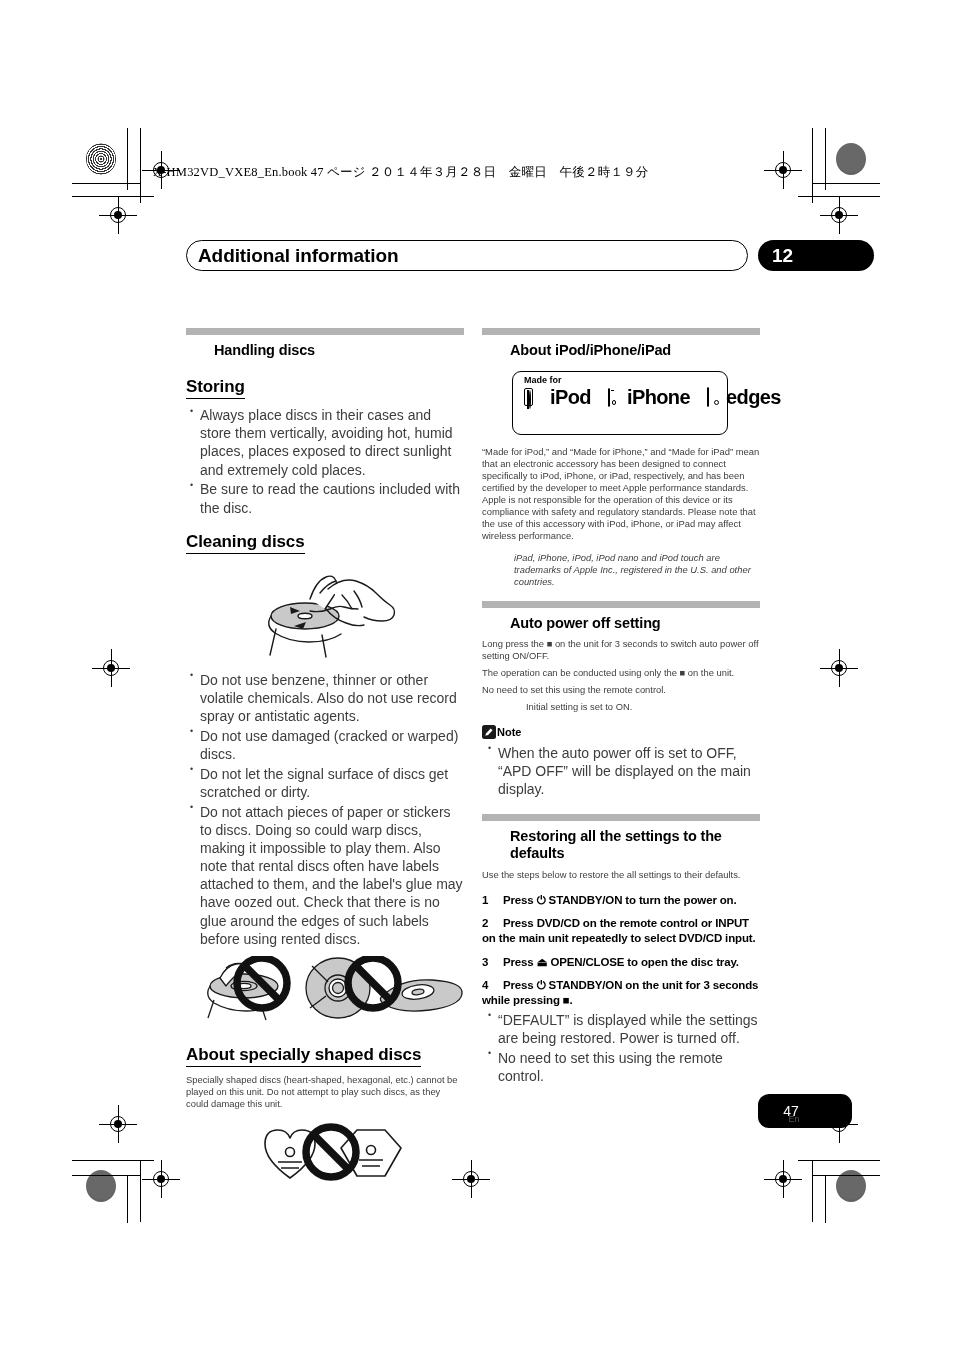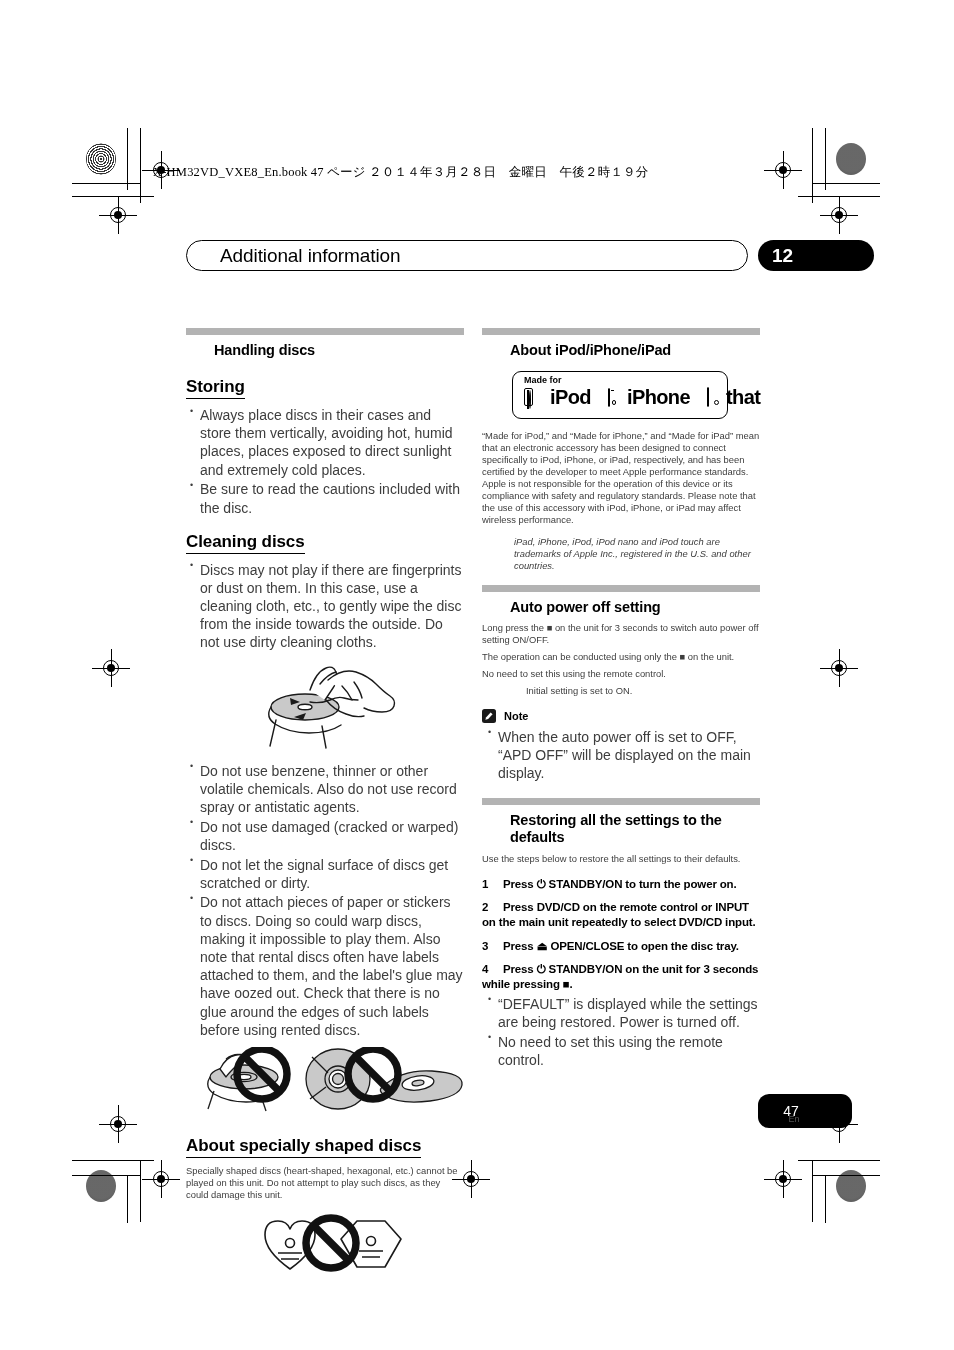--- a/index.html
+++ b/index.html
@@ -48,21 +48,21 @@
   }
 
   
   .chapter-banner {
     position: absolute; left: 186px; top: 240px;
     width: 562px; height: 31px;
     border: 1.4px solid #000; border-radius: 16px;
     display: flex; align-items: center;
   }
   .chapter-title {
-    font-size: 19px; font-weight: normal; padding-left: 33px;
+    font-size: 19px; font-weight: bold; padding-left: 11px;
     letter-spacing: -.1px;
   }
   .chapter-num {
     position: absolute; left: 758px; top: 240px;
     width: 116px; height: 31px; background: #000; border-radius: 16px;
     color: #fff; font-size: 19px; font-weight: bold;
     display: flex; align-items: center; padding-left: 14px;
   }
 
   
@@ -99,39 +99,39 @@
   ul.bullets.indent li { padding-left: 16px; }
   ul.bullets.indent li::before { left: 6px; }
 
   
   .fig { margin: 8px 0 10px 0; text-align: center; }
   .fig svg { display: block; margin: 0 auto; }
 
   
   .madefor {
     margin: 12px 0 11px 30px;
-    width: 216px; height: 48px;
+    width: 216px; height: 64px;
     border: 1.5px solid #000; border-radius: 9px;
     padding: 4px 0 0 11px;
   }
   .madefor .mf-label { font-size: 9px; font-weight: bold; line-height: 1; margin-bottom: 2px; }
   .madefor .mf-row { display: flex; align-items: center; gap: 17px; }
   .madefor .mf-word { font-size: 20px; font-weight: bold; letter-spacing: -.6px; line-height: 1; }
   .mf-dev { border: 1.5px solid #000; }
   .mf-ipod   { width: 11px; height: 18px; border-radius: 2px; padding: 1.5px; }
   .mf-ipod .scr { height: 6px; border: 1px solid #000; margin-bottom: 1px; }
   .mf-ipod .wheel { width: 6px; height: 6px; border: 1px solid #000; border-radius: 50%; margin: 0 auto; }
   .mf-iphone { width: 9px; height: 19px; border-radius: 2px; position: relative; }
   .mf-iphone::before { content:""; position:absolute; left:2.5px; top:1px; width:3px; height:1px; background:#000; }
   .mf-iphone::after  { content:""; position:absolute; left:3px; bottom:1px; width:2.5px; height:2.5px; border:1px solid #000; border-radius:50%; }
   .mf-ipad { width: 15px; height: 20px; border-radius: 2px; position: relative; }
   .mf-ipad::after { content:""; position:absolute; left:6px; bottom:1.2px; width:3px; height:3px; border:1px solid #000; border-radius:50%; }
 
   
-  .note-head { display: flex; align-items: center; gap: 8px; margin: 12px 0 5px 0; }
+  .note-head { display: flex; align-items: center; gap: 1px; margin: 12px 0 5px 0; }
   .note-icon {
     width: 14px; height: 14px; background: #1a1a1a; border-radius: 2.5px;
     display: flex; align-items: center; justify-content: center;
   }
   .note-label { font-size: 11px; font-weight: bold; }
 
   
   .step {
     font-size: 11.5px; font-weight: bold; line-height: 1.28;
     margin-bottom: 9px; letter-spacing: -.15px;
@@ -260,23 +260,20 @@
   <div class="sec-bar"></div>
   <h2 class="sec-title">Handling discs</h2>
 
   <h3 class="sub-title">Storing</h3>
   <ul class="bullets">
     <li>Always place discs in their cases and store them vertically, avoiding hot, humid places, places exposed to direct sunlight and extremely cold places.</li>
     <li>Be sure to read the cautions included with the disc.</li>
   </ul>
 
   <h3 class="sub-title">Cleaning discs</h3>
-  <ul class="bullets">
-    <li>Discs may not play if there are fingerprints or dust on them. In this case, use a cleaning cloth, etc., to gently wipe the disc from the inside towards the outside. Do not use dirty cleaning cloths.</li>
-  </ul>
 
   
   <div class="fig">
     <svg width="150" height="92" viewBox="0 0 150 92">
       <g fill="none" stroke="#1a1a1a" stroke-width="1.4" stroke-linejoin="round" stroke-linecap="round">
         <ellipse cx="55" cy="47" rx="34" ry="13" fill="#c9c9c9"></ellipse>
         <ellipse cx="55" cy="47" rx="7" ry="2.8" fill="#ffffff"></ellipse>
         <path d="M21 47 q-6 10 4 17 q14 9 34 9 q20 0 32 -8"></path>
         <path d="M26 60 L20 86"></path>
         <path d="M72 66 L76 88"></path>
@@ -366,21 +363,21 @@
   <div class="madefor">
     <div class="mf-label">Made for</div>
     <div class="mf-row">
       <span class="mf-dev mf-ipod">
         <span class="scr"></span><span class="wheel"></span>
       </span>
       <span class="mf-word">iPod</span>
       <span class="mf-dev mf-iphone"></span>
       <span class="mf-word">iPhone</span>
       <span class="mf-dev mf-ipad"></span>
-      <span class="mf-word">that</span>
+      <span class="mf-word">edges</span>
     </div>
   </div>
 
   <p class="body">“Made for iPod,” and “Made for iPhone,” and “Made for iPad” mean that an electronic accessory has been designed to connect specifically to iPod, iPhone, or iPad, respectively, and has been certified by the developer to meet Apple performance standards. Apple is not responsible for the operation of this device or its compliance with safety and regulatory standards. Please note that the use of this accessory with iPod, iPhone, or iPad may affect wireless performance.</p>
   <p class="body ital" style="margin-top:10px;">iPad, iPhone, iPod, iPod nano and iPod touch are trademarks of Apple Inc., registered in the U.S. and other countries.</p>
 
   <div class="sec-bar" style="margin-top:13px;"></div>
   <h2 class="sec-title" style="margin-bottom:5px;">Auto power off setting</h2>
 
   <p class="body" style="margin-bottom:5px;">Long press the ■ on the unit for 3 seconds to switch auto power off setting ON/OFF.</p>

